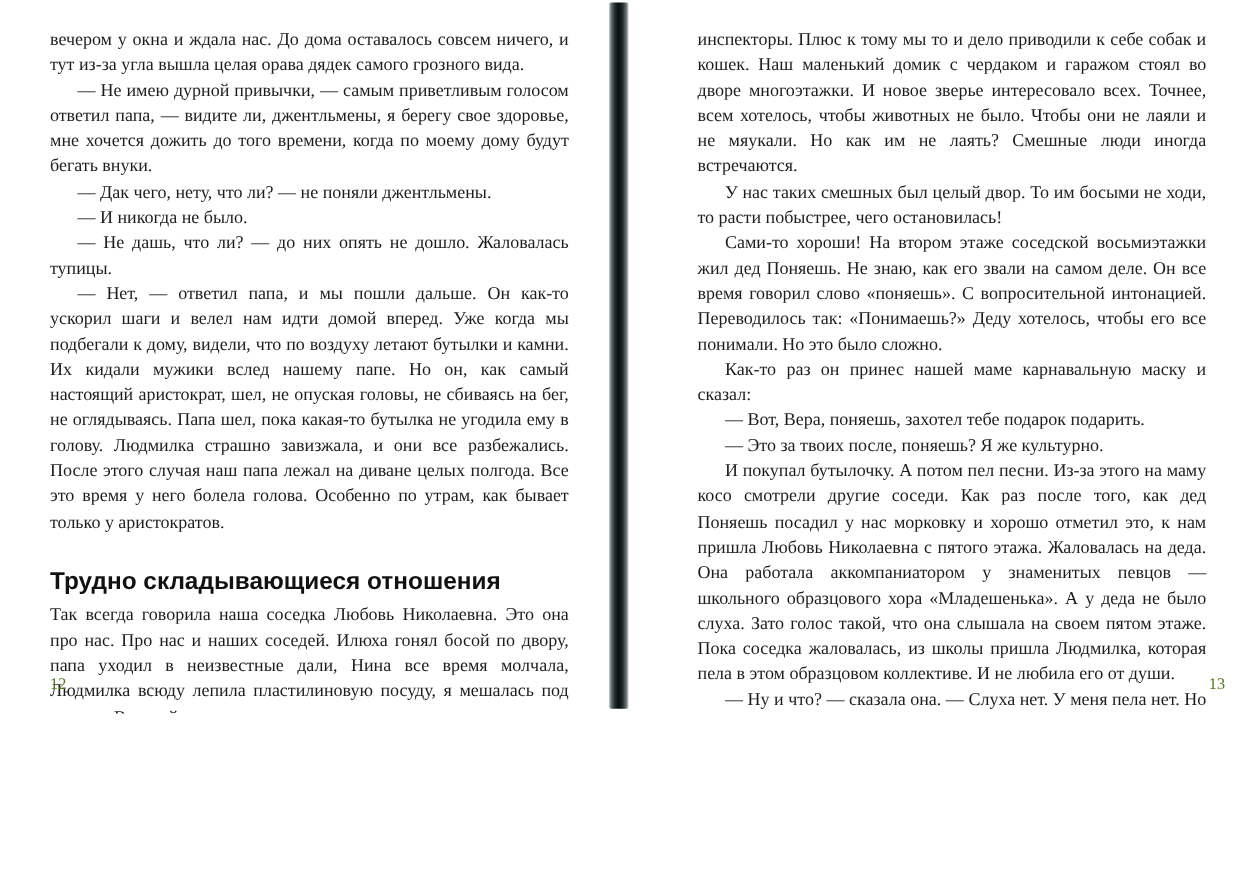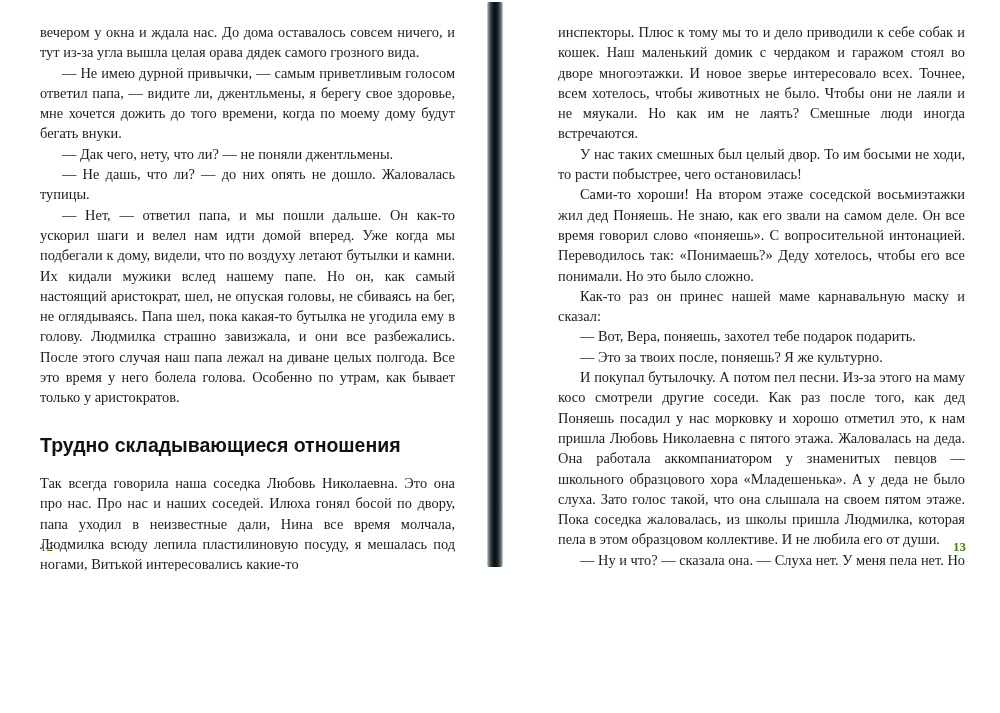--- a/index.html
+++ b/index.html
@@ -36,47 +36,48 @@
   .text-block { width: 100%; }
   .para {
     margin: 0;
     font-size: 14.4px;
     line-height: 20.3px;
     text-align: justify;
     text-justify: inter-word;
   }
   .para.indent { text-indent: 22px; }
   .heading {
-    margin: 26px 0 16px 0;
+    margin: 26px 0 5px 0;
     font-family: "Liberation Sans", sans-serif;
     font-weight: 700;
     font-size: 19.5px;
     line-height: 1.2;
     color: #111111;
     text-align: left;
   }
   .page-number {
     position: absolute;
     bottom: 16px;
     font-size: 13px;
     color: #4d7c0f;
   }
   .page-number.num-left  { left: 40px; }
-  .page-number.num-right { right: 34px; font-weight: bold; }
+  .page-number.num-right { right: 20px; }
 </style>
 </head>
 <body>
 
 <div class="spread">
 
   <div class="page left">
     <div class="text-block">
         <p class="para">вечером у окна и ждала нас. До дома оставалось совсем ничего, и тут из-за угла вышла целая орава дядек самого грозного вида.</p>
         <p class="para indent">— Не имею дурной привычки, — самым приветливым голосом ответил папа, — видите ли, джентльмены, я берегу свое здоровье, мне хочется дожить до того времени, когда по моему дому будут бегать внуки.</p>
         <p class="para indent">— Дак чего, нету, что ли? — не поняли джентльмены.</p>
+        <p class="para indent">— И никогда не было.</p>
         <p class="para indent">— Не дашь, что ли? — до них опять не дошло. Жаловалась тупицы.</p>
         <p class="para indent">— Нет, — ответил папа, и мы пошли дальше. Он как-то ускорил шаги и велел нам идти домой вперед. Уже когда мы подбегали к дому, видели, что по воздуху летают бутылки и камни. Их кидали мужики вслед нашему папе. Но он, как самый настоящий аристократ, шел, не опуская головы, не сбиваясь на бег, не оглядываясь. Папа шел, пока какая-то бутылка не угодила ему в голову. Людмилка страшно завизжала, и они все разбежались. После этого случая наш папа лежал на диване целых полгода. Все это время у него болела голова. Особенно по утрам, как бывает только у аристократов.</p>
       </div>
     <h2 class="heading">Трудно складывающиеся отношения</h2>
     <div class="text-block">
         <p class="para">Так всегда говорила наша соседка Любовь Николаевна. Это она про нас. Про нас и наших соседей. Илюха гонял босой по двору, папа уходил в неизвестные дали, Нина все время молчала, Людмилка всюду лепила пластилиновую посуду, я мешалась под ногами, Витькой интересовались какие-то</p>
       </div>
     <div class="page-number num-left">12</div>
   </div>
 

